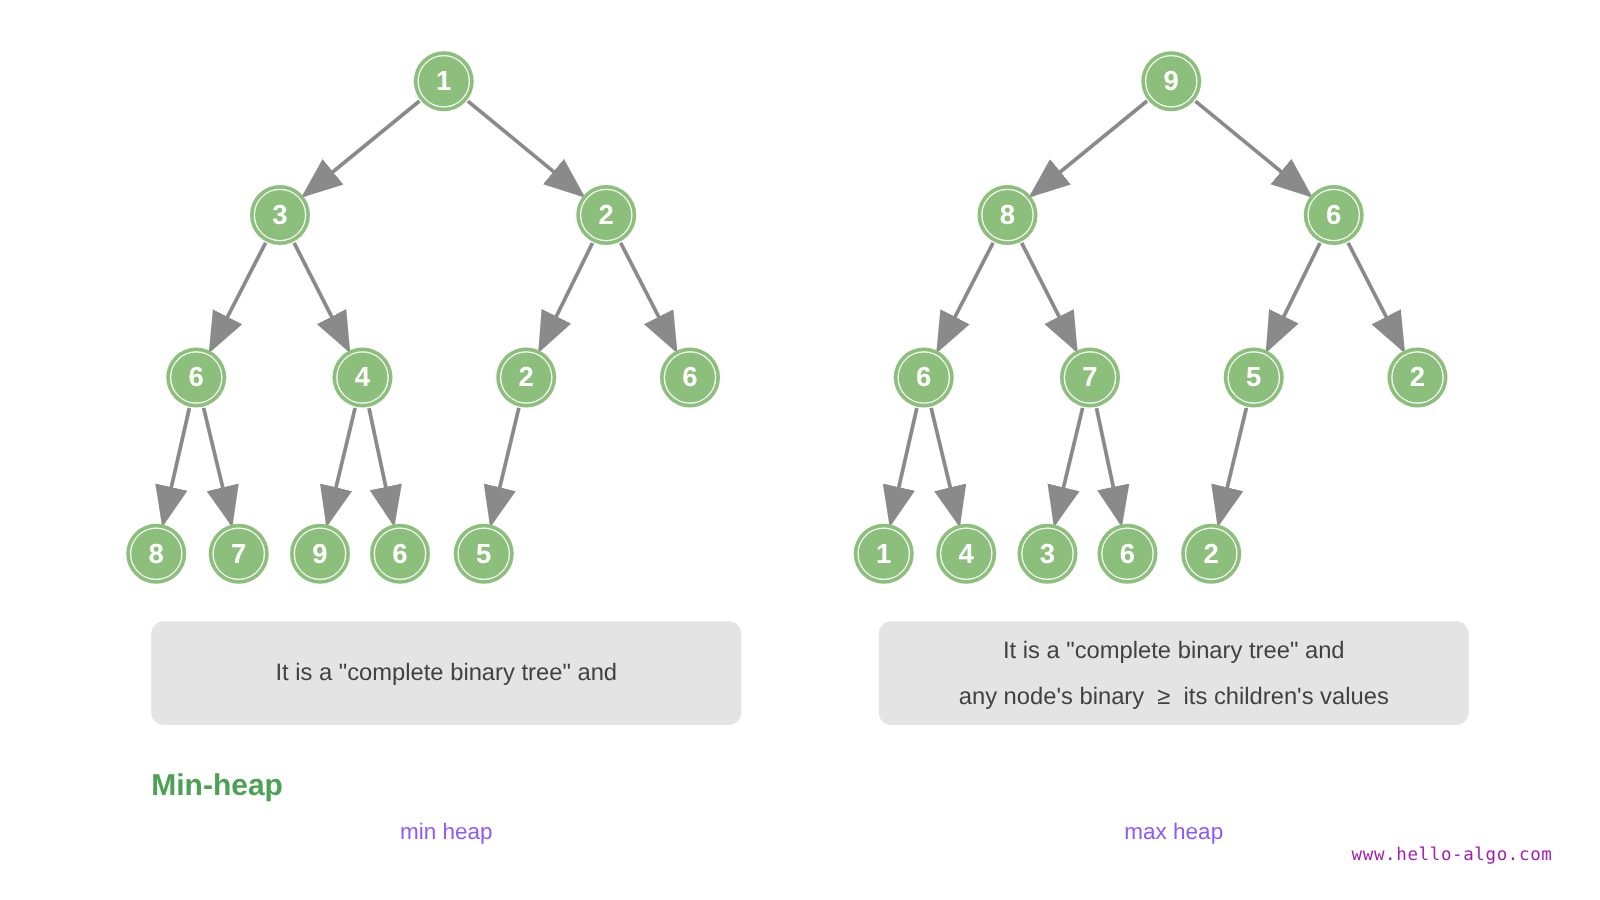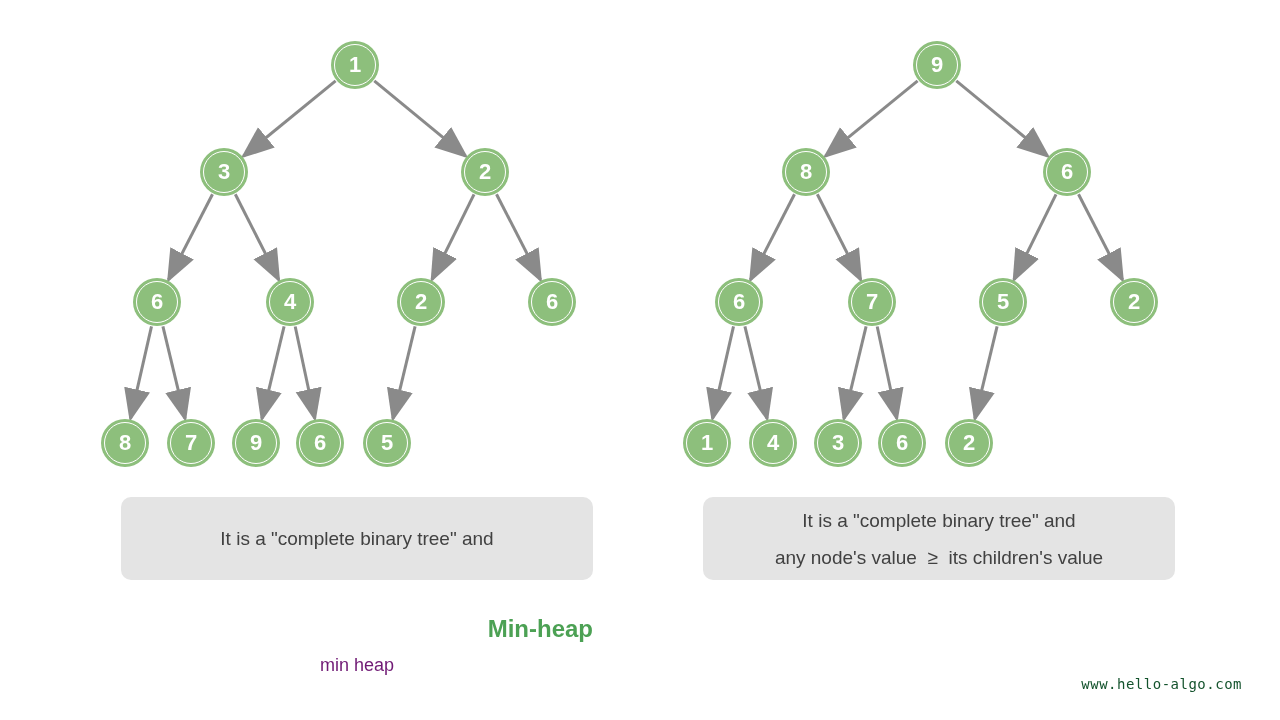--- a/index.html
+++ b/index.html
@@ -70,42 +70,42 @@
     line-height: 37px;
     text-align: center;
   }
   .caption-line { white-space: pre; }
   .caption-min { left: 121px; }
   .caption-max { left: 703px; }
   .heap-title {
     position: absolute;
     width: 472px;
     top: 615px;
-    text-align: right;
+    text-align: left;
     color: #4CA154;
     font-size: 24px;
     font-weight: bold;
   }
   .title-min { left: 121px; }
   .title-max { left: 703px; }
   .heap-subtitle {
     position: absolute;
     width: 472px;
     top: 655px;
     text-align: center;
-    color: #701a75;
+    color: #8b5cf6;
     font-size: 18px;
   }
   .subtitle-min { left: 121px; }
   .subtitle-max { left: 703px; }
   .watermark {
     position: absolute;
     top: 676px;
     right: 38px;
-    color: #14532d;
+    color: #a21caf;
     font-family: "DejaVu Sans Mono", "Liberation Mono", monospace;
     font-size: 14px;
     letter-spacing: 0.5px;
   }
 </style>
 </head>
 <body>
 
 <div class="stage">
 
@@ -165,21 +165,22 @@
       <div class="node" style="left: 878px; top: 419px;">6</div>
       <div class="node" style="left: 945px; top: 419px;">2</div>
     </div>
 
   <div class="caption caption-min">
     <div class="caption-line">It is a "complete binary tree" and</div>
   </div>
 
   <div class="caption caption-max">
     <div class="caption-line">It is a "complete binary tree" and</div>
-    <div class="caption-line">any node's value  ≥  its children's value</div>
+    <div class="caption-line">any node's binary  ≥  its children's values</div>
   </div>
 
   <div class="heap-title title-min">Min-heap</div>
   <div class="heap-subtitle subtitle-min">min heap</div>
 
+  <div class="heap-subtitle subtitle-max">max heap</div>
 
   <div class="watermark">www.hello-algo.com</div>
 </div>
 
 </body></html>

